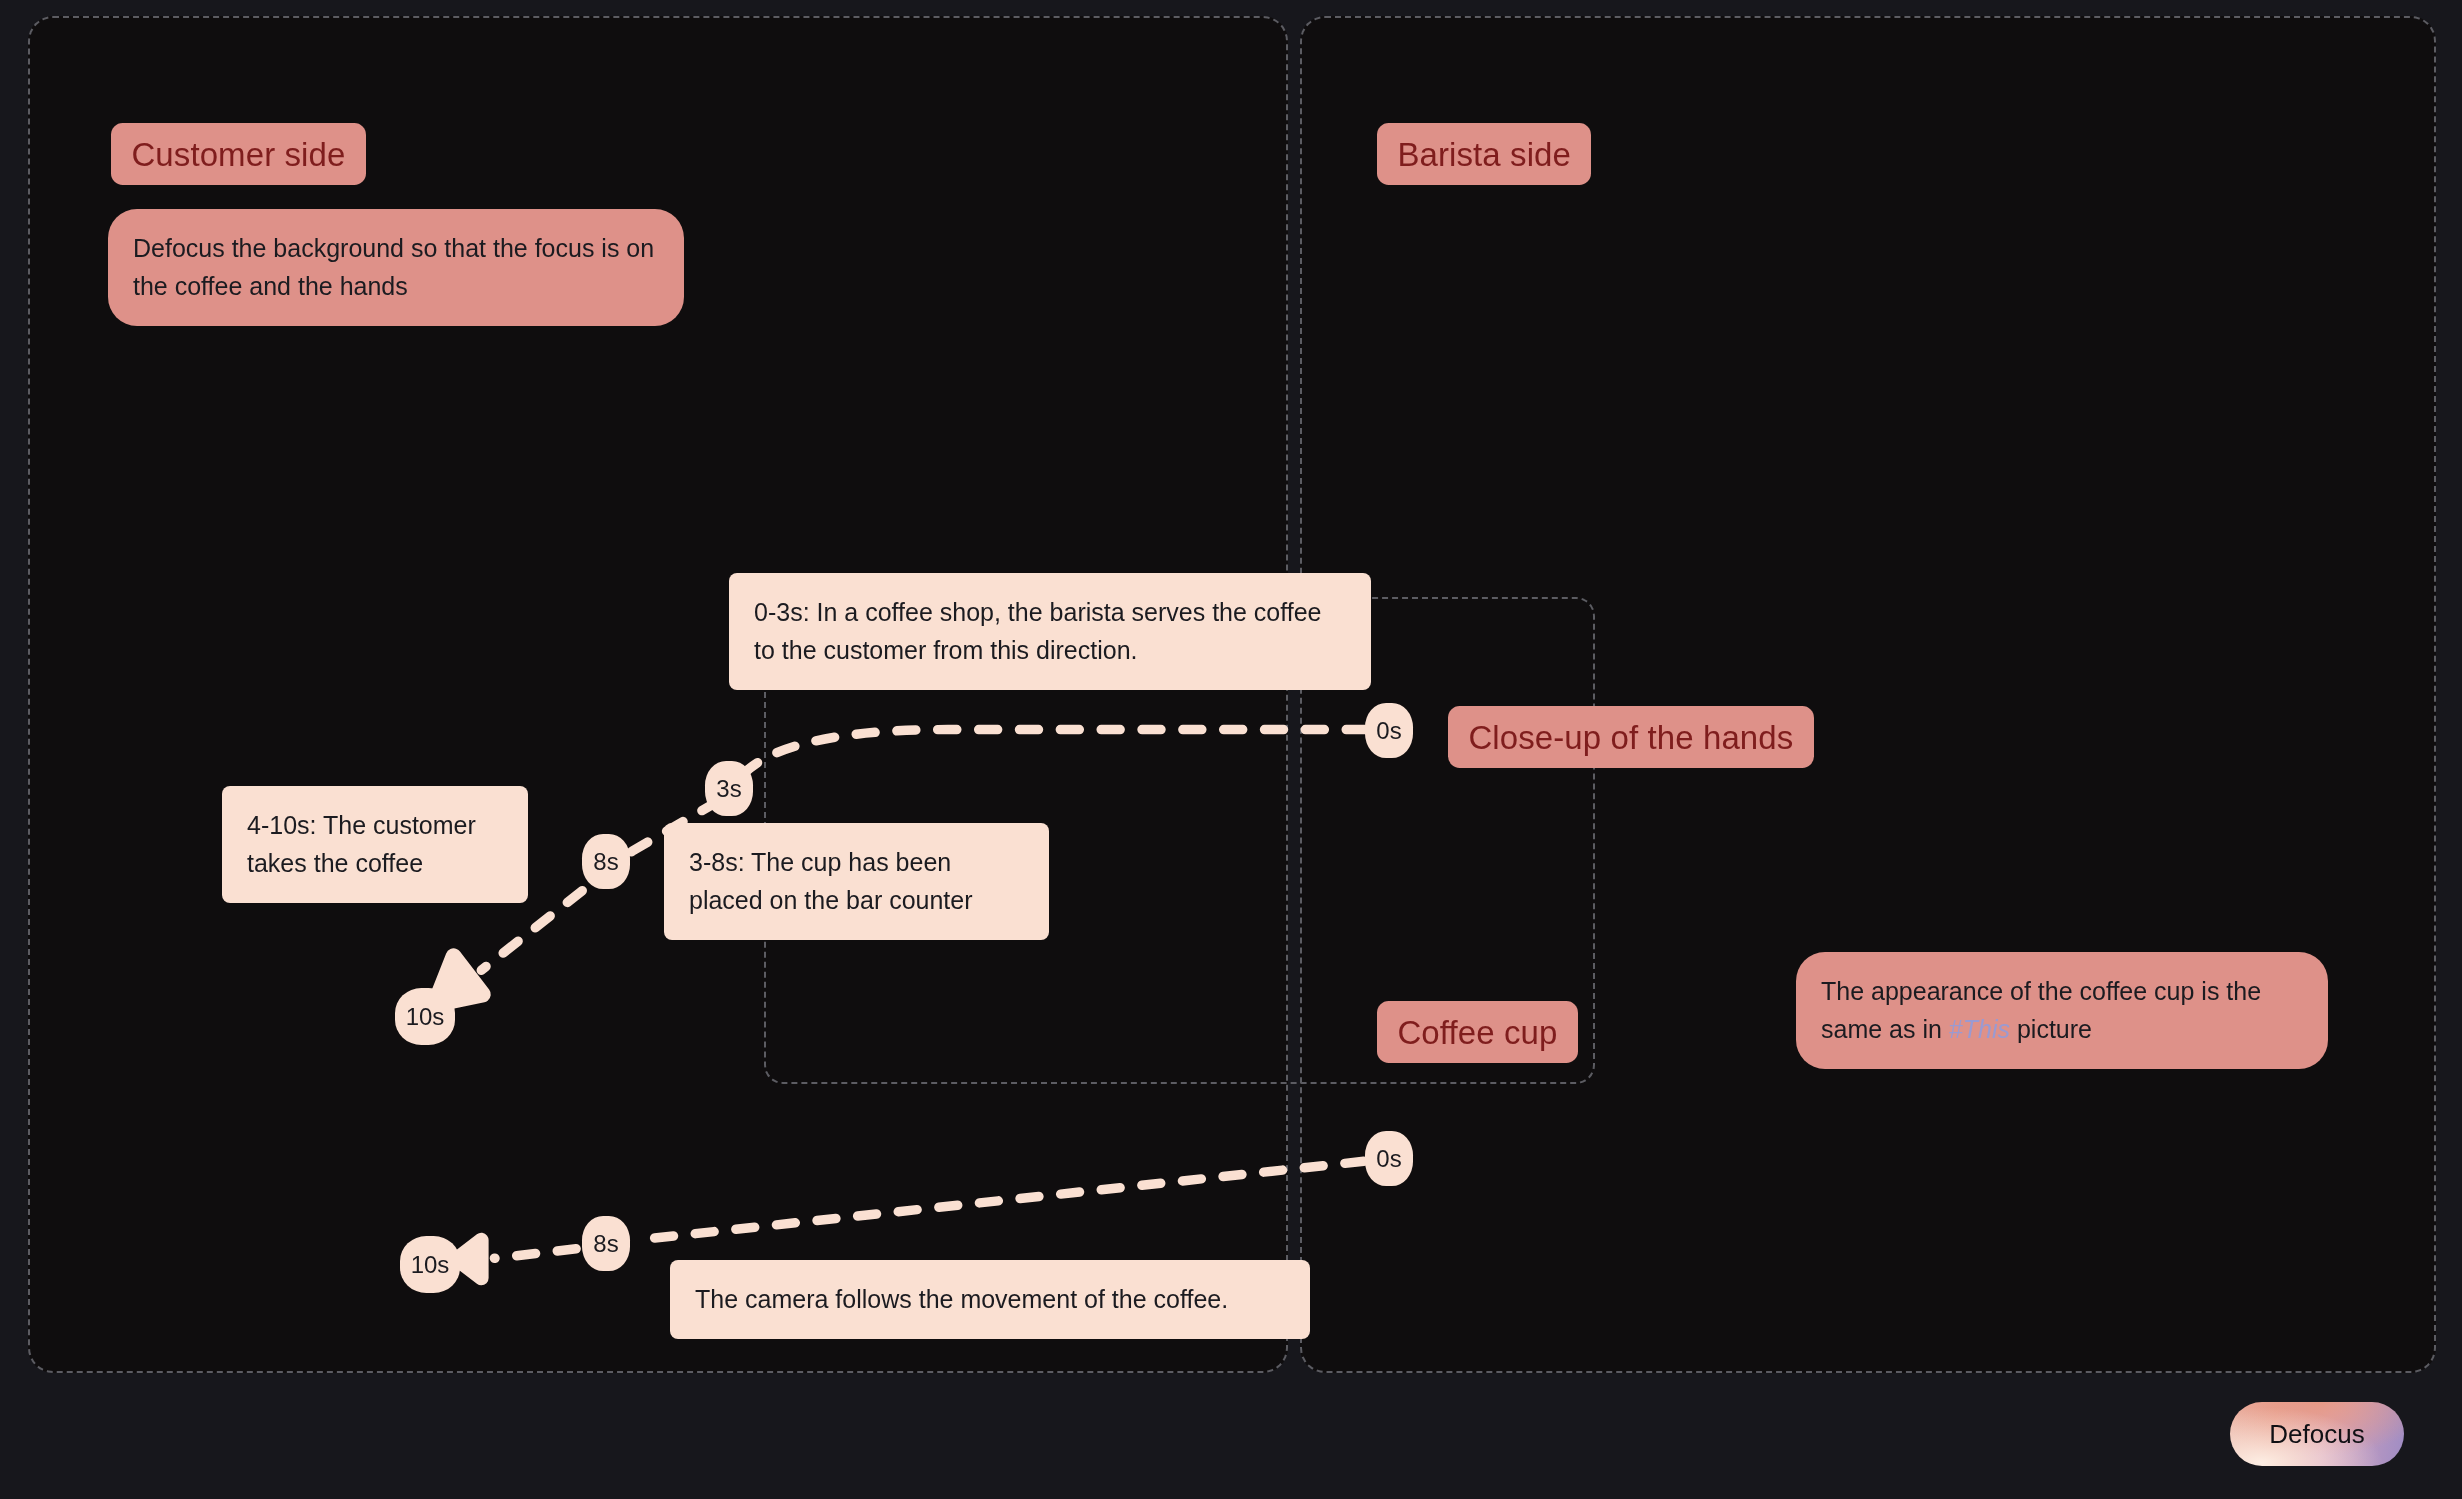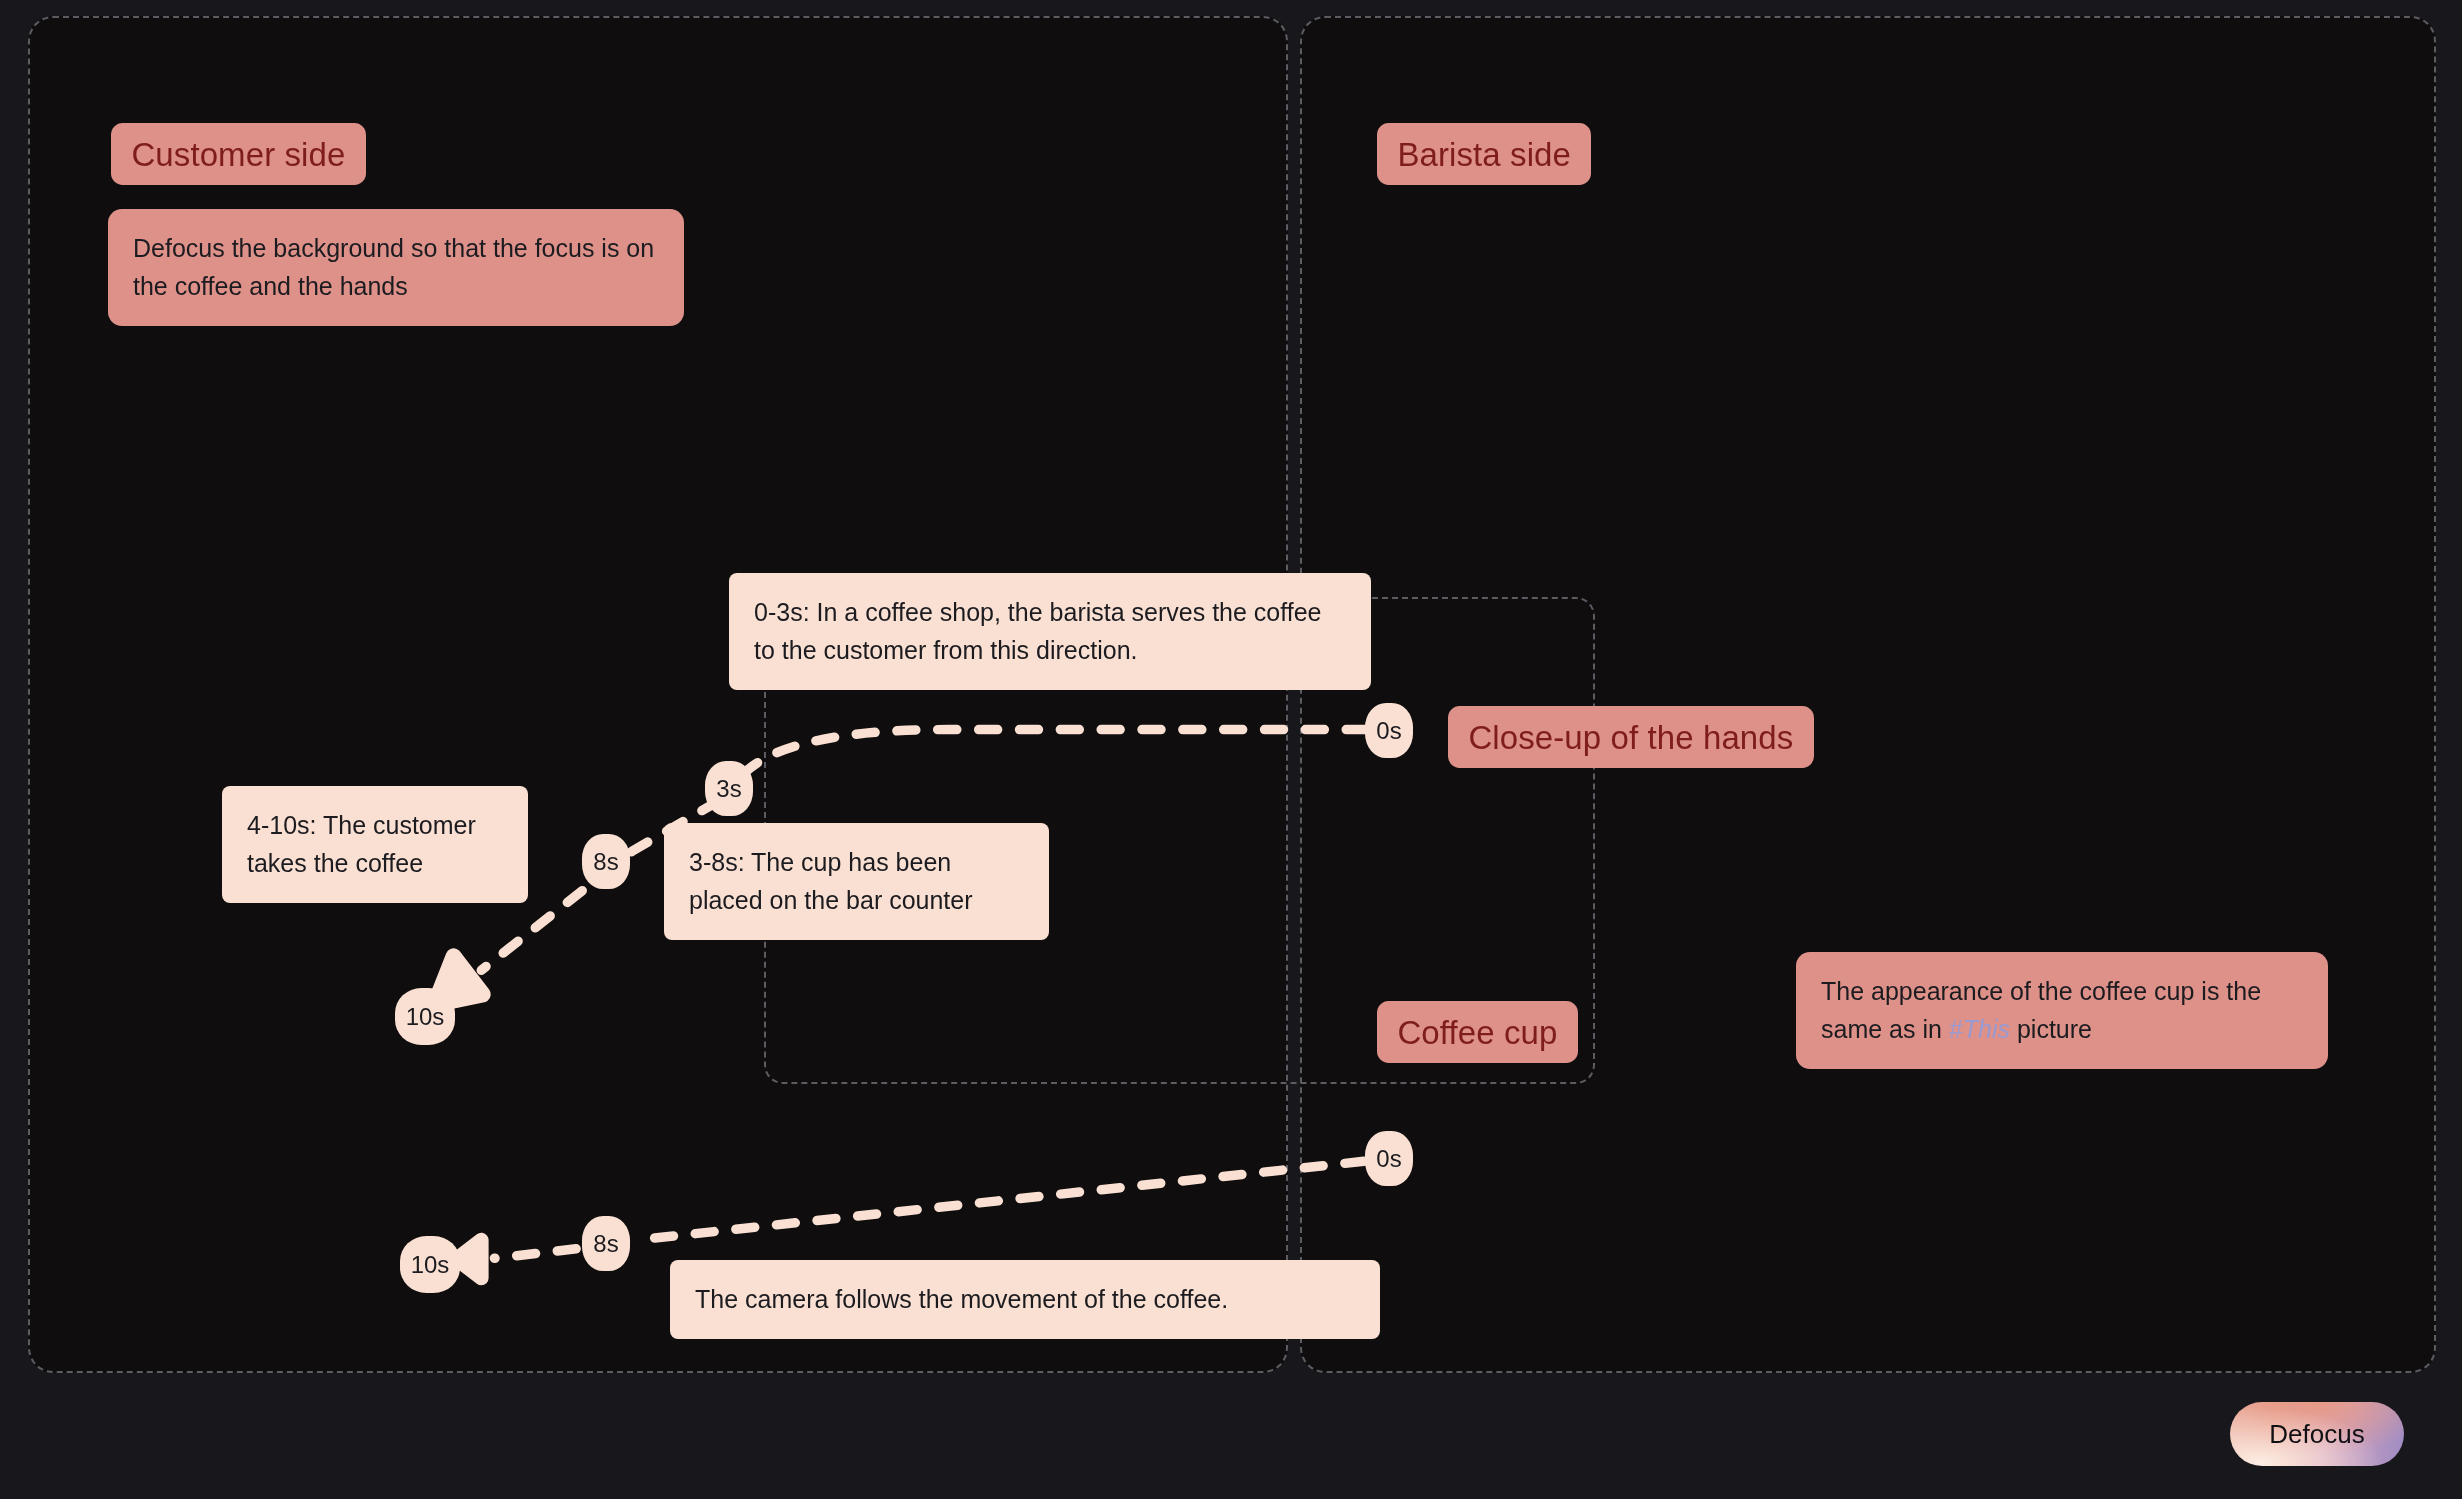--- a/index.html
+++ b/index.html
@@ -39,21 +39,21 @@
     padding: 14.6px 20.4px;
     white-space: nowrap;
     letter-spacing: 0.1px;
   }
 
   
   .note-pink {
     position: absolute;
     background: #de9189;
     color: #1b1b20;
-    border-radius: 14px;
+    border-radius: 29px;
     font-size: 25px;
     line-height: 1.52;
     padding: 20.4px 25px;
   }
   .note-pink .link {
     font-style: italic;
     color: #9a9ad2;
   }
 
   
@@ -144,21 +144,21 @@
     <div class="tag" style="left:1377px; top:1001px;">Coffee cup</div>
 
     <div class="note-pink" style="left:1796px; top:952px; width:532px;"><span>The appearance of the coffee cup is the same as in </span><span class="link">#This</span><span> picture</span></div>
 
     <div class="note-cream" style="left:729px; top:573px; width:642px;">0-3s: In a coffee shop, the barista serves the coffee to the customer from this direction.</div>
 
     <div class="note-cream" style="left:664px; top:823px; width:385px;">3-8s: The cup has been placed on the bar counter</div>
 
     <div class="note-cream" style="left:222px; top:786px; width:306px;">4-10s: The customer takes the coffee</div>
 
-    <div class="note-cream" style="left:670px; top:1260px; width:710px;">The camera follows the movement of the coffee.</div>
+    <div class="note-cream" style="left:670px; top:1260px; width:640px;">The camera follows the movement of the coffee.</div>
 
     <div class="time-node" style="left:1365px; top:703px; width:48px; height:55px;">0s</div>
     <div class="time-node" style="left:705px; top:761px; width:48px; height:55px;">3s</div>
     <div class="time-node" style="left:582px; top:834px; width:48px; height:55px;">8s</div>
     <div class="time-node" style="left:395px; top:988px; width:60px; height:57px;">10s</div>
 
     <div class="time-node" style="left:1365px; top:1131px; width:48px; height:55px;">0s</div>
     <div class="time-node" style="left:582px; top:1216px; width:48px; height:55px;">8s</div>
     <div class="time-node" style="left:400px; top:1236px; width:60px; height:57px;">10s</div>
 

